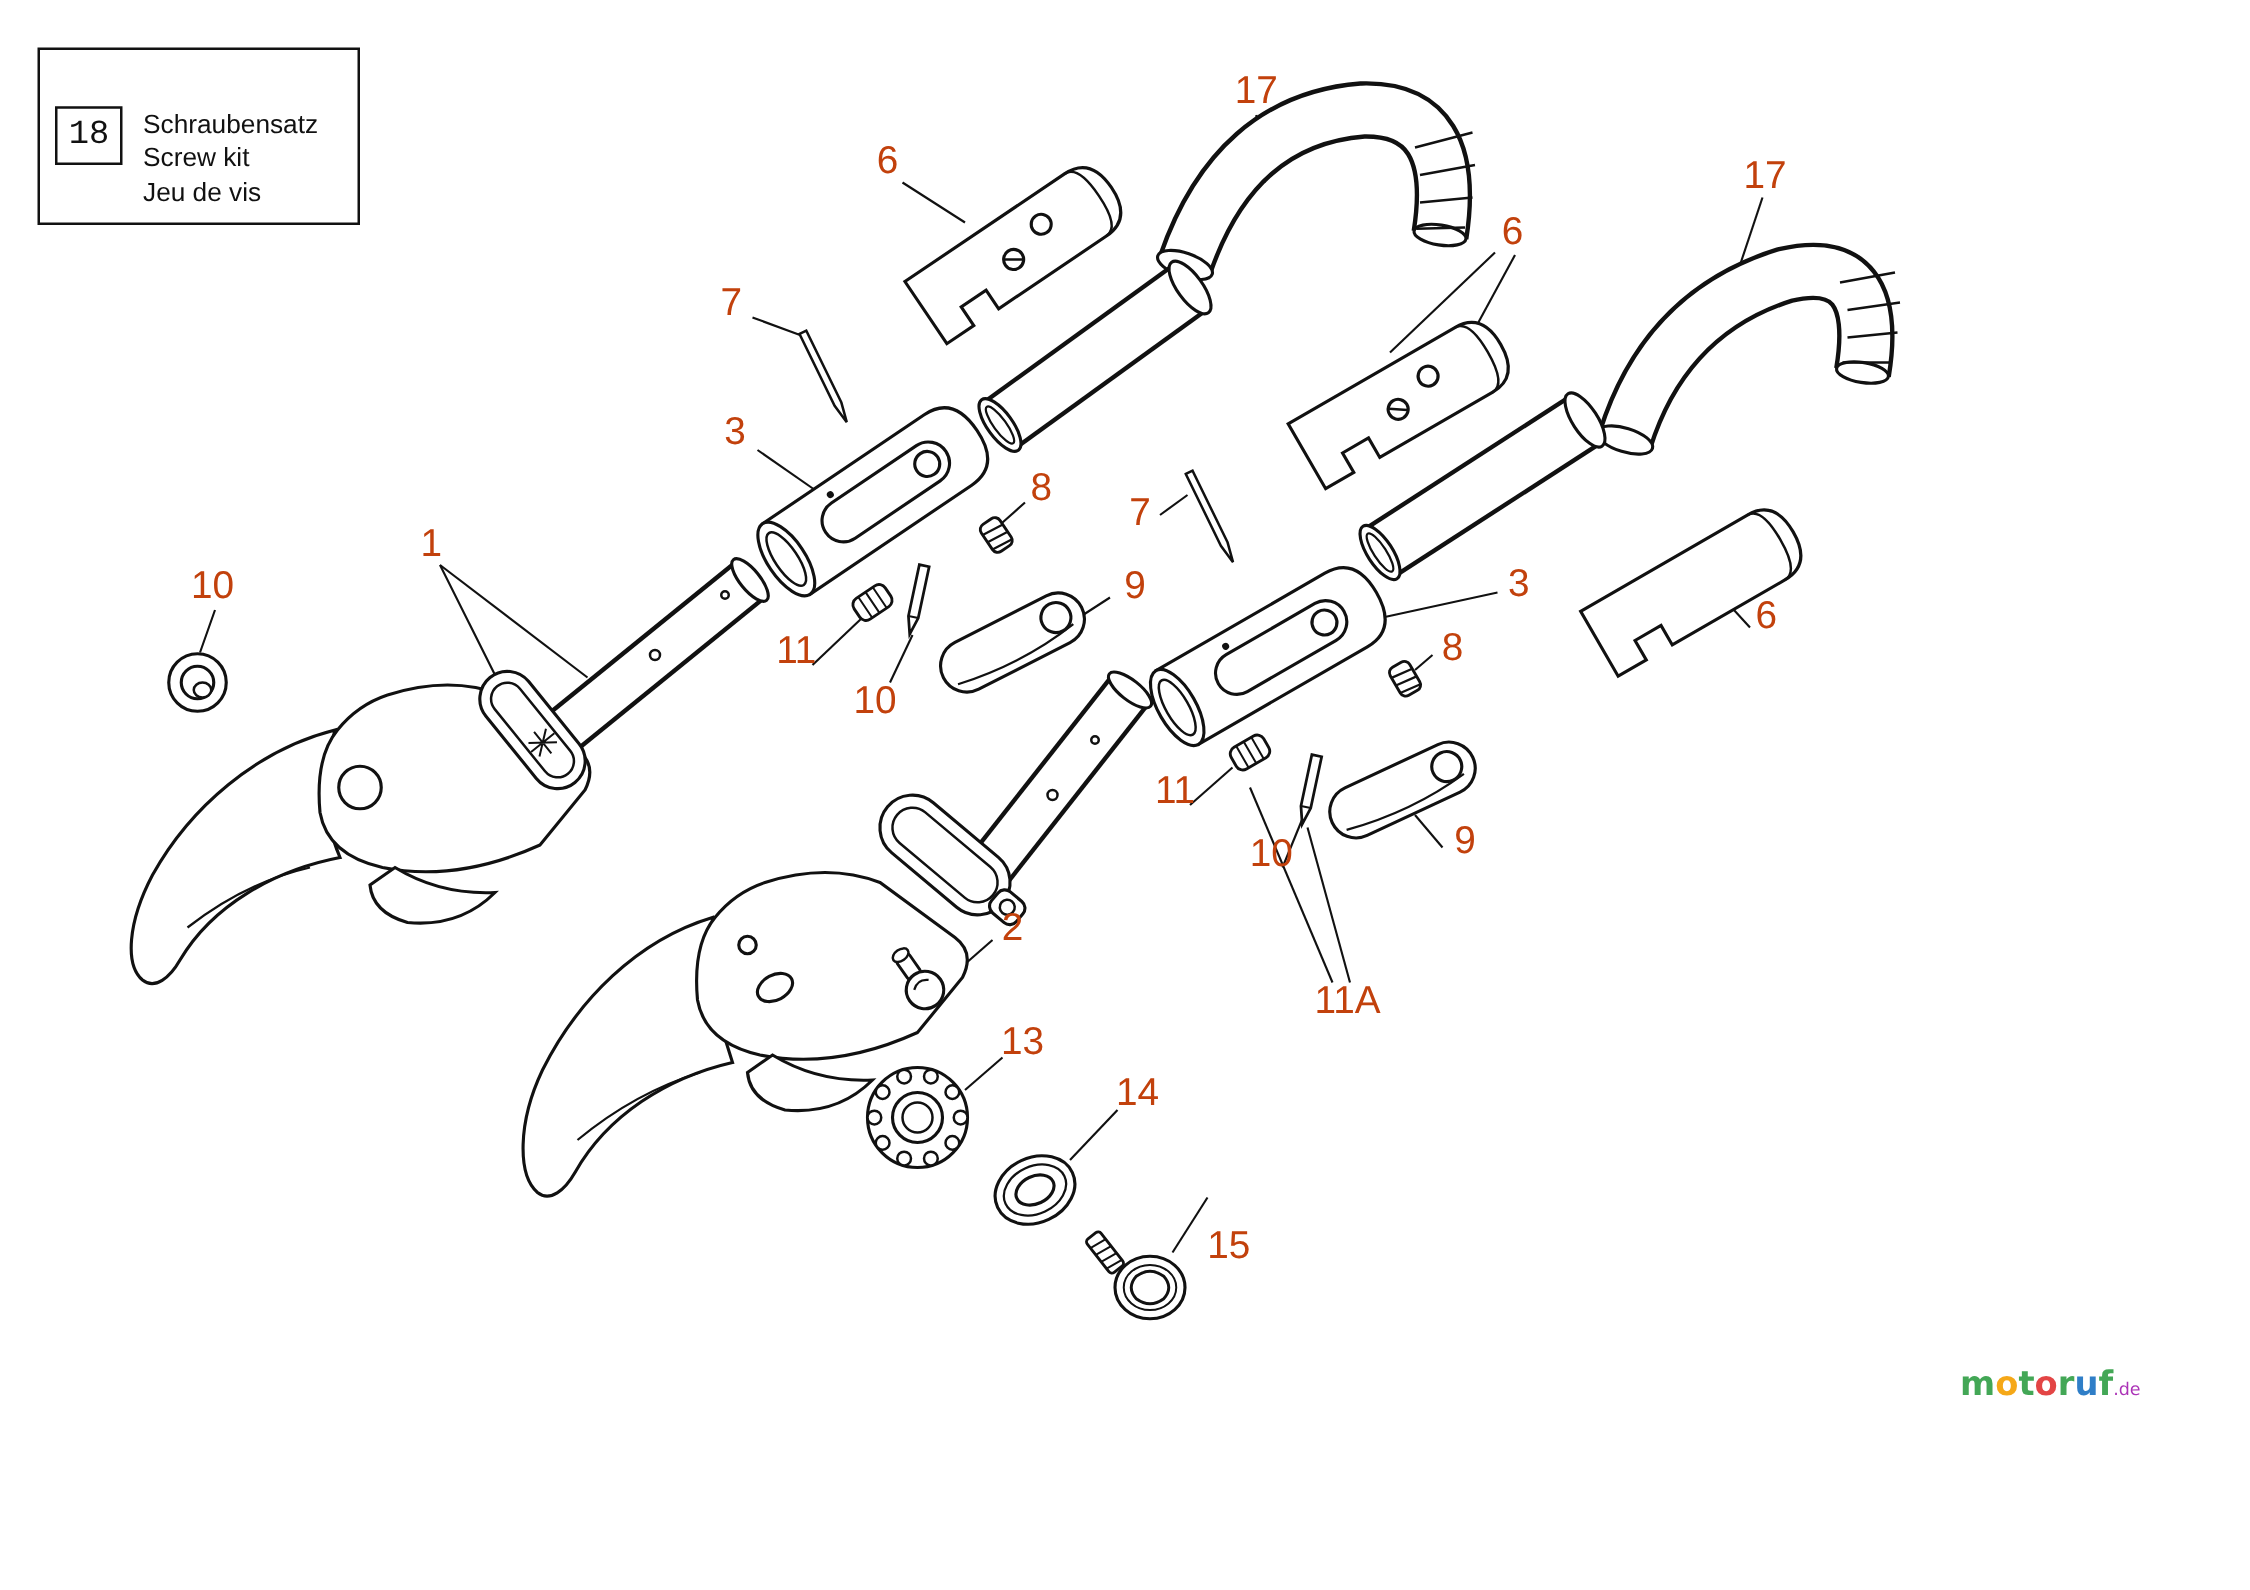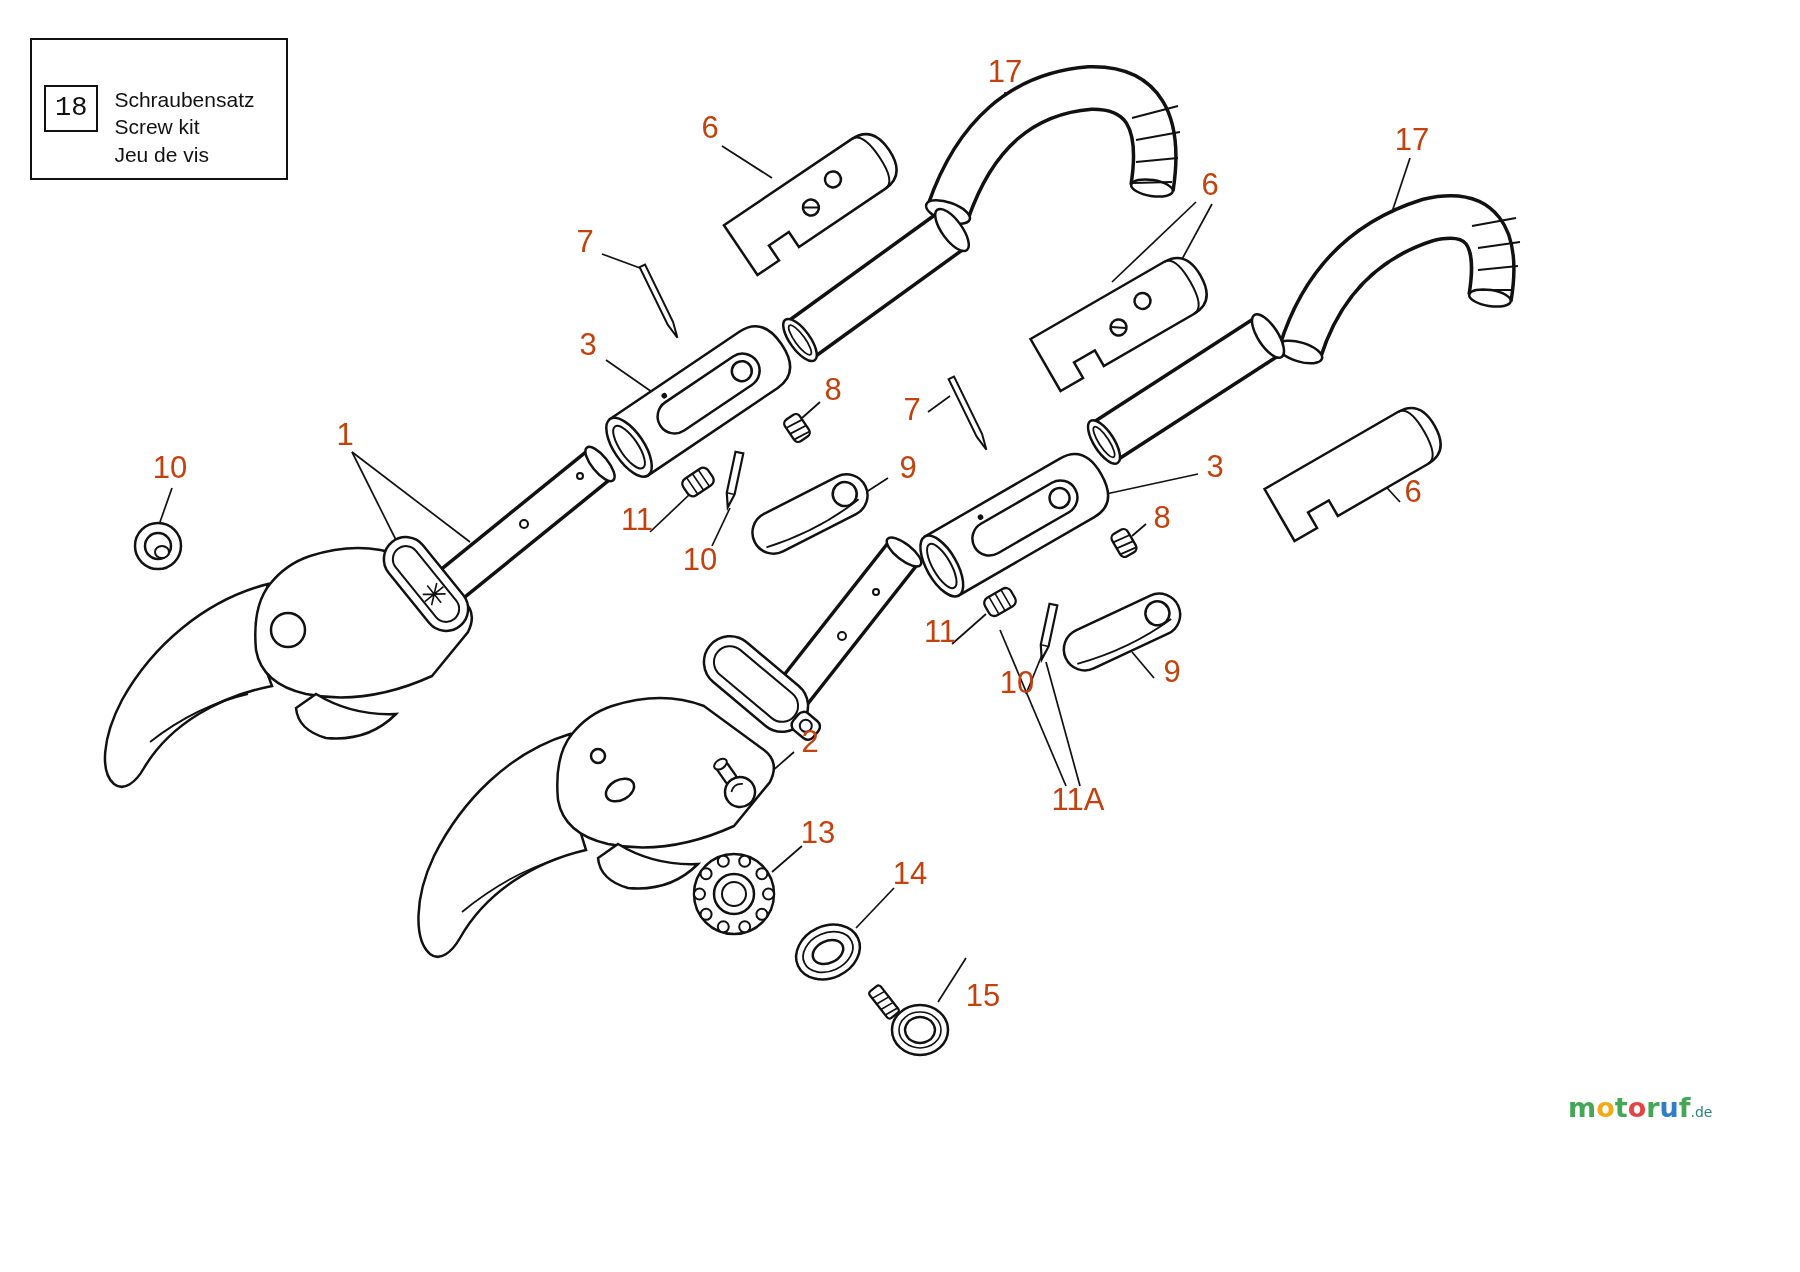--- a/index.html
+++ b/index.html
@@ -26,21 +26,21 @@
   .part-number {
     position:absolute; left:768px; top:1078px;
     font-size:47px; font-weight:bold; letter-spacing:1px;
   }
 
   .watermark {
     position:absolute; left:1568px; top:1092px;
     font-family:"DejaVu Sans", sans-serif;
     font-size:27px; font-weight:bold; opacity:0.9; white-space:nowrap;
   }
-  .watermark .suffix { font-size:14px; font-weight:normal; color:#0f766e; }
+  .watermark .suffix { font-size:14px; font-weight:normal; color:#a21caf; }
 </style>
 </head>
 <body>
 
 <div class="stage">
 
   <svg class="art" viewBox="0 0 1800 1272">
     <defs>
       <g id="clampCyl">
         <path d="M -88 -34 L 68 -34 Q 96 -34 96 0 Q 96 34 68 34 L -88 34 Z" fill="#fff" stroke="#111" stroke-width="2.5"></path>

